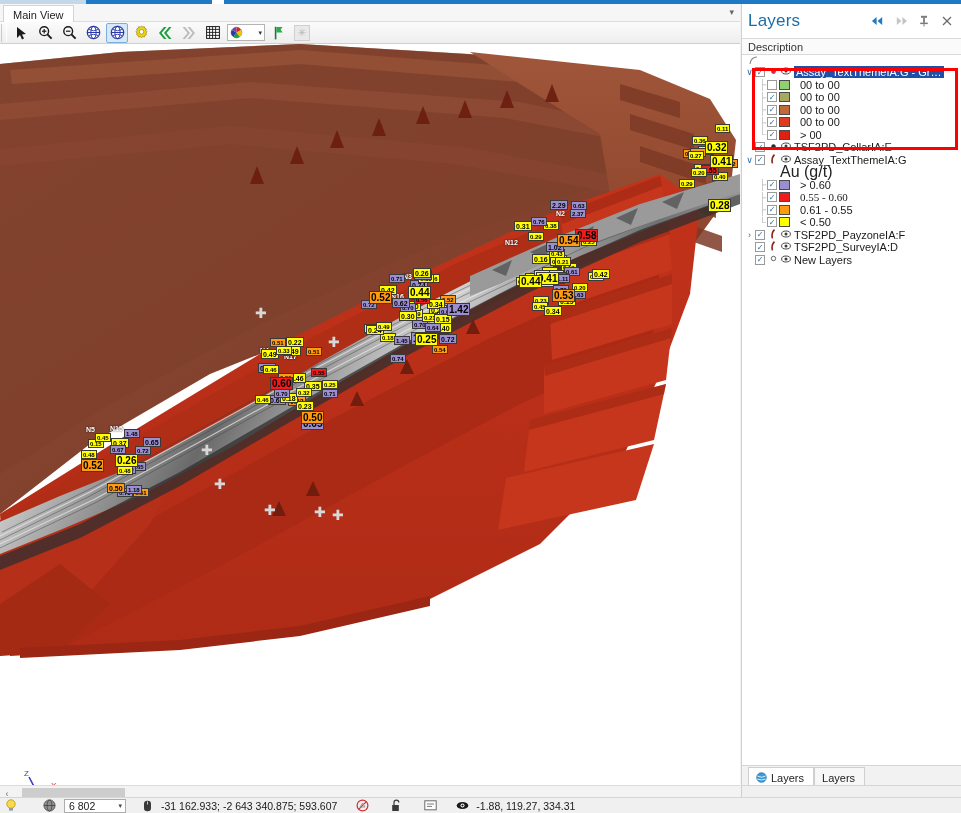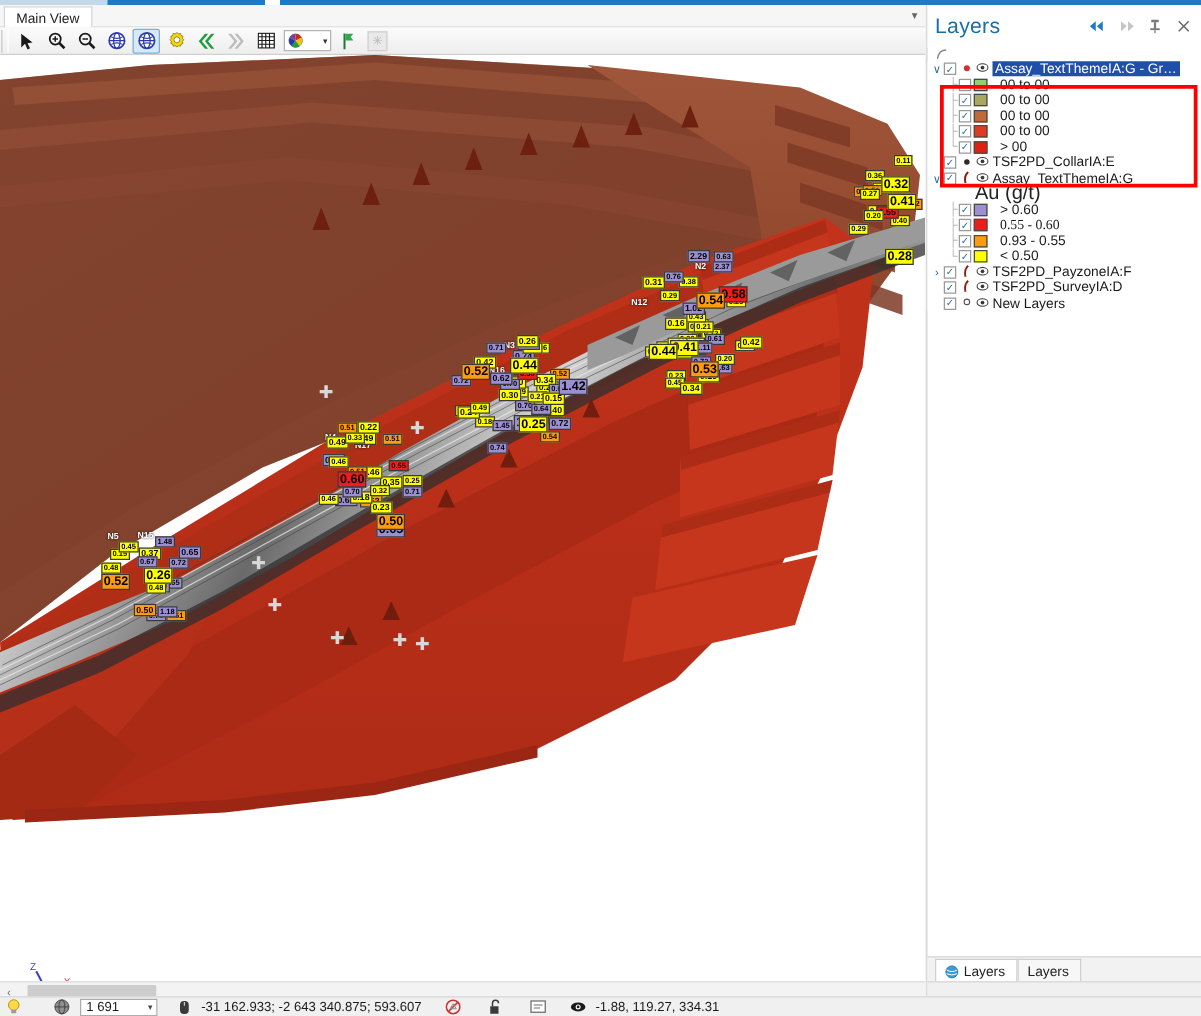--- a/index.html
+++ b/index.html
@@ -671,20 +671,23 @@
         </span>
         <span class="hdr-btn">
           <svg width="10" height="10" viewBox="0 0 10 10">
             <line x1="1" y1="1" x2="9" y2="9" stroke="#6b6b6b" stroke-width="1.3"></line>
             <line x1="9" y1="1" x2="1" y2="9" stroke="#6b6b6b" stroke-width="1.3"></line>
           </svg>
         </span>
       </span>
     </div>
 
+    <div class="desc-head">
+      <span>Description</span>
+    </div>
 
     <div class="tree-toprow">
       <svg width="12" height="9" viewBox="0 0 12 9">
         <path d="M9 1 Q3 1 2 8" fill="none" stroke="#8a8a8a" stroke-width="1.1"></path>
       </svg>
     </div>
 
     <div class="tree" id="layer-tree">
         <div class="trow sel">
           <span class="twisty">∨</span>
@@ -762,21 +765,21 @@
         <div class="trow" style="padding-left: 16px;">
           <span class="tree-line">├</span>
           <span class="cbx">✓</span>
           <span class="swatch" style="background: rgb(238, 28, 28);"></span>
           <span class="tlabel" style="padding-left: 6px; font-family: Liberation Serif, serif;">0.55 - 0.60</span>
         </div>
         <div class="trow" style="padding-left: 16px;">
           <span class="tree-line">├</span>
           <span class="cbx">✓</span>
           <span class="swatch" style="background: rgb(255, 155, 16);"></span>
-          <span class="tlabel" style="padding-left: 6px;">0.93 - 0.55</span>
+          <span class="tlabel" style="padding-left: 6px;">0.61 - 0.55</span>
         </div>
         <div class="trow" style="padding-left: 16px;">
           <span class="tree-line">└</span>
           <span class="cbx">✓</span>
           <span class="swatch" style="background: rgb(255, 255, 0);"></span>
           <span class="tlabel" style="padding-left: 6px;">&lt; 0.50</span>
         </div>
         <div class="trow">
           <span class="twisty">›</span>
           <span class="cbx">✓</span>
@@ -841,21 +844,21 @@
       </svg>
     </span>
     <span class="sb-icon" style="margin-left:16px;">
       <svg width="13" height="13" viewBox="0 0 13 13">
         <circle cx="6.5" cy="6.5" r="5.6" fill="#8f8f8f" stroke="#4a4a4a" stroke-width="0.8"></circle>
         <ellipse cx="6.5" cy="6.5" rx="2.4" ry="5.6" fill="none" stroke="#3a3a3a" stroke-width="0.7"></ellipse>
         <line x1="0.9" y1="6.5" x2="12.1" y2="6.5" stroke="#3a3a3a" stroke-width="0.7"></line>
       </svg>
     </span>
     <span class="sb-combo">
-      <span>1 691</span>
+      <span>6 802</span>
       <span class="sb-combo-arrow">▾</span>
     </span>
     <span class="sb-icon" style="margin-left:10px;">
       <svg width="9" height="12" viewBox="0 0 9 12">
         <rect x="1" y="0.8" width="7" height="10.4" rx="3.2" fill="#3a3a3a"></rect>
         <line x1="4.5" y1="1.5" x2="4.5" y2="4.5" stroke="#d8d8d8" stroke-width="0.9"></line>
       </svg>
     </span>
     <span class="sb-cell" style="margin-left:3px;">-31 162.933; -2 643 340.875; 593.607</span>
     <span class="sb-icon" style="margin-left:14px;">

